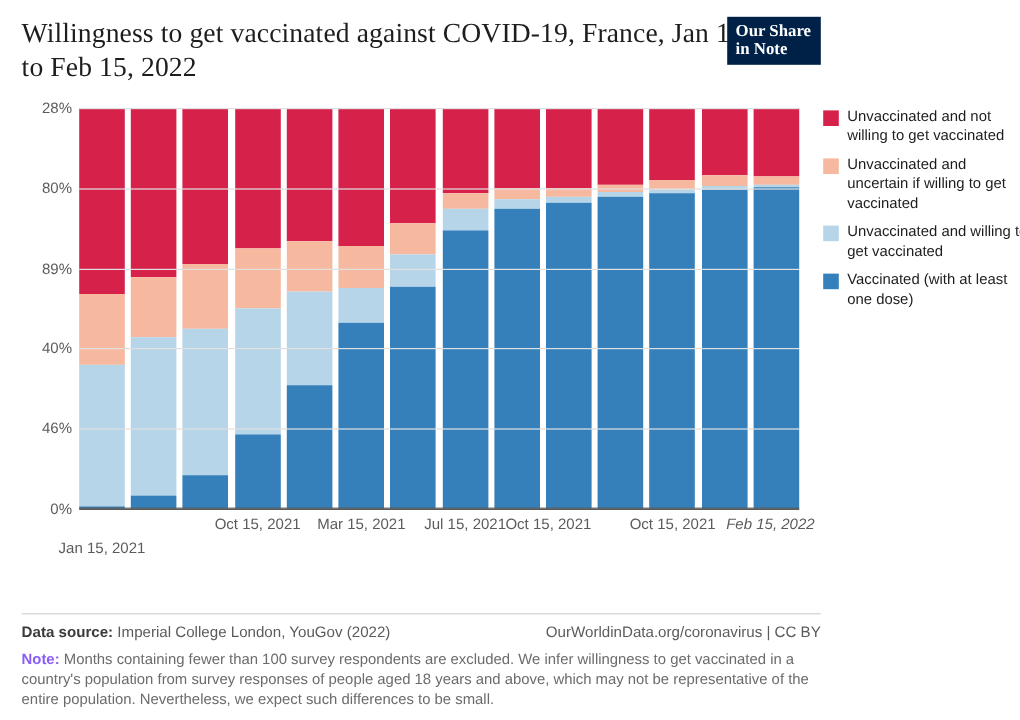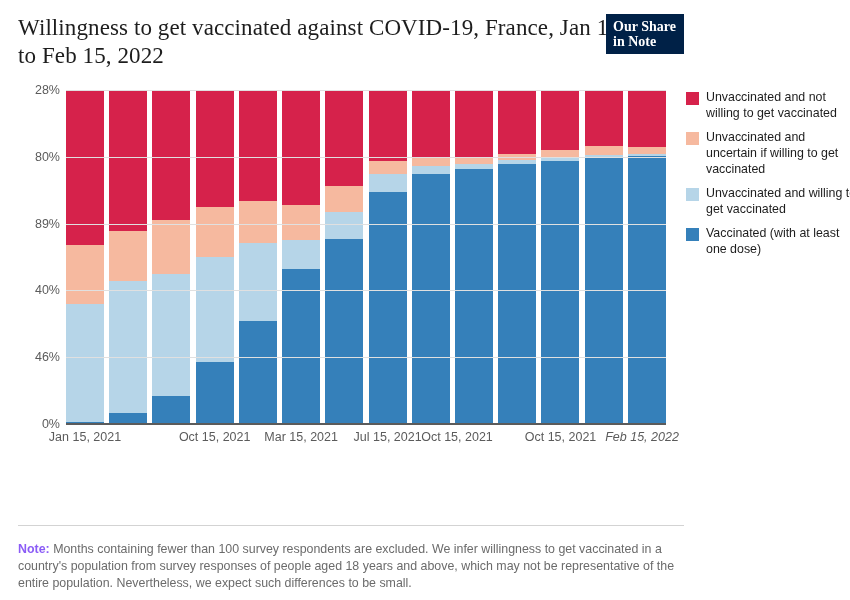--- a/index.html
+++ b/index.html
@@ -300,21 +300,21 @@
         <div class="grid-line" style="top: 200.4px;"></div>
         <div class="ytick-inner" style="top: 200.4px;">40%</div>
         <div class="grid-line" style="top: 133.6px;"></div>
         <div class="ytick-inner" style="top: 133.6px;">89%</div>
         <div class="grid-line" style="top: 66.8px;"></div>
         <div class="ytick-inner" style="top: 66.8px;">80%</div>
         <div class="grid-line" style="top: 0px;"></div>
         <div class="ytick-inner" style="top: 0px;">28%</div>
       </div>
     <div class="xaxis" id="xaxis">
-        <div class="xtick" style="left: 19px;">Jan 15, 2021</div>
+        <div class="xtick" style="left: 19px; margin-top: 20px;">Jan 15, 2021</div>
         <div class="xtick" style="left: 148.692px;">Oct 15, 2021</div>
         <div class="xtick" style="left: 235.154px;">Mar 15, 2021</div>
         <div class="xtick" style="left: 321.615px;">Jul 15, 2021</div>
         <div class="xtick" style="left: 391px;">Oct 15, 2021</div>
         <div class="xtick" style="left: 494.538px;">Oct 15, 2021</div>
         <div class="xtick" style="left: 576px; font-style: italic;">Feb 15, 2022</div>
       </div>
     <div class="legend" id="legend">
         <div class="legend-item">
           <div class="swatch" style="background: rgb(214, 34, 75);"></div>
@@ -331,20 +331,25 @@
         <div class="legend-item">
           <div class="swatch" style="background: rgb(53, 128, 186);"></div>
           <div class="legend-label">Vaccinated (with at least one dose)</div>
         </div>
       </div>
   </div>
 
   <div class="footer">
     <div class="footer-rule"></div>
     <div class="footer-row">
+      <div>
+        <span class="footer-strong">Data source:</span>
+        <span>Imperial College London, YouGov (2022)</span>
+      </div>
+      <div class="src-right">OurWorldinData.org/coronavirus | CC BY</div>
     </div>
     <div class="footer-note">
       <span class="footer-strong">Note:</span>
       <span>Months containing fewer than 100 survey respondents are excluded. We infer willingness to get vaccinated in a country's population from survey responses of people aged 18 years and above, which may not be representative of the entire population. Nevertheless, we expect such differences to be small.</span>
     </div>
   </div>
 
 </div>
 
 </body></html>

